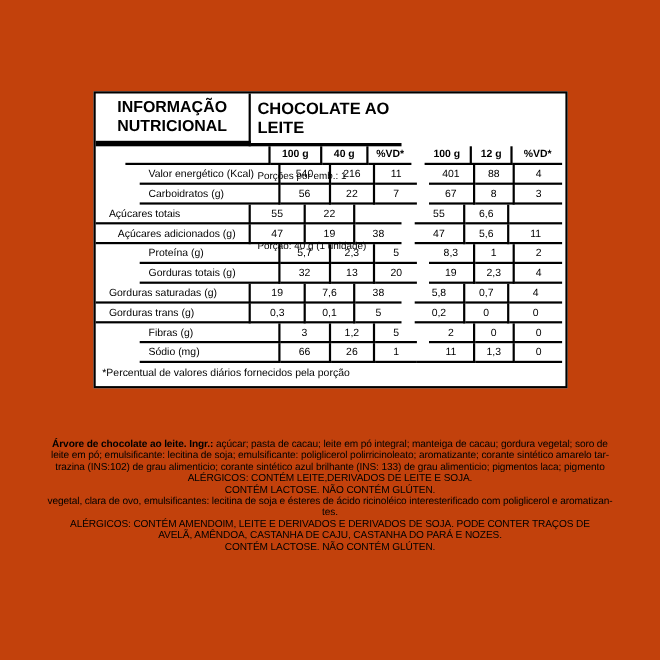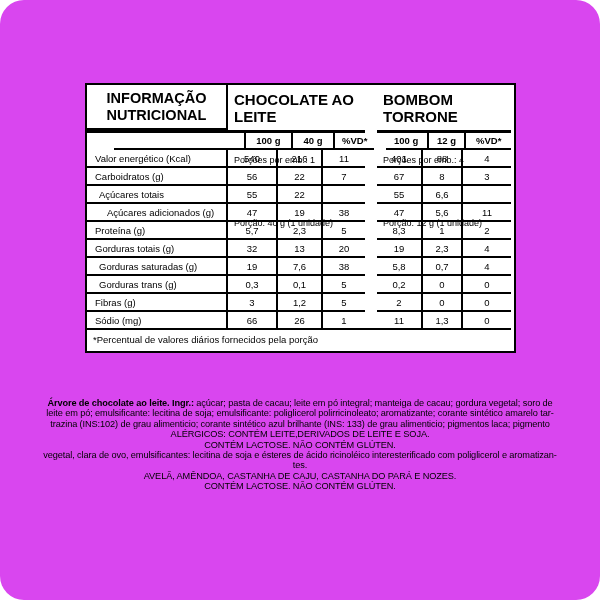--- a/index.html
+++ b/index.html
@@ -1,22 +1,21 @@
 <!DOCTYPE html>
 <html><head>
 <meta charset="utf-8">
 <style>
   * { margin: 0; padding: 0; box-sizing: border-box; }
   html, body { background: #ffffff; }
   .canvas {
     position: relative; width: 600px; height: 600px;
-    background: #d946ef; color: #000;
+    background: #c2410c; color: #000;
     font-family: "Liberation Sans", sans-serif;
     overflow: hidden;
-    border-radius: 24px;
   }
 
   
   .panel {
     position: absolute; left: 85px; top: 83px;
     width: 431px; height: 270px;
     border: 2px solid #000; background: #fff;
   }
   .row { display: flex; }
 
@@ -46,21 +45,21 @@
   }
   .ch { font-weight: bold; }
   .w1 { width: 50px; border-right: 2px solid #000; }
   .w2 { width: 45px; border-right: 2px solid #000; }
   .w3 { width: 42px; }
   .w4 { width: 46px; border-right: 2px solid #000; }
   .w5 { width: 40px; border-right: 2px solid #000; }
   .w6 { width: 48px; }
 
   .trow { display: flex; height: 18px; }
-  .ind0 { padding-left: 8px; }
+  .ind0 { padding-left: 8px; margin-left: 40px; }
   .ind1 { padding-left: 12px; }
   .ind2 { padding-left: 20px; }
   .trow.last .gapcell { border-bottom: 2px solid #000; }
 
   .footnote {
     height: 21px; font-size: 9.5px; padding: 4px 0 0 6px;
   }
 
   
   .ingredients {
@@ -79,25 +78,20 @@
   <div class="panel">
 
     <div class="row head-row">
       <div class="title-cell">INFORMAÇÃO NUTRICIONAL</div>
       <div class="phead p1">
         <div class="pname">CHOCOLATE AO LEITE</div>
         <div class="pinfo">Porções por emb.: 1</div>
         <div class="pinfo">Porção: 40 g (1 unidade)</div>
       </div>
       <div class="gapcell"></div>
-      <div class="phead p2">
-        <div class="pname">BOMBOM TORRONE</div>
-        <div class="pinfo">Porções por emb.: 4</div>
-        <div class="pinfo">Porção: 12 g (1 unidade)</div>
-      </div>
       <div class="rmargin"></div>
     </div>
 
     <div class="row colhead-row">
       <div class="cl"></div>
       <div class="ch w1">100 g</div>
       <div class="ch w2">40 g</div>
       <div class="ch w3">%VD*</div>
       <div class="gapcell"></div>
       <div class="ch w4">100 g</div>
@@ -230,17 +224,18 @@
   </div>
 
   <div class="ingredients">
     <div class="iline"><b>Árvore de chocolate ao leite. Ingr.:</b><span> açúcar; pasta de cacau; leite em pó integral; manteiga de cacau; gordura vegetal; soro de</span></div>
     <div class="iline">leite em pó; emulsificante: lecitina de soja; emulsificante: poliglicerol polirricinoleato; aromatizante; corante sintético amarelo tar-</div>
     <div class="iline">trazina (INS:102) de grau alimenticio; corante sintético azul brilhante (INS: 133) de grau alimenticio; pigmentos laca; pigmento</div>
     <div class="iline">ALÉRGICOS: CONTÉM LEITE,DERIVADOS DE LEITE E SOJA.</div>
     <div class="iline">CONTÉM LACTOSE. NÃO CONTÉM GLÚTEN.</div>
     <div class="iline">vegetal, clara de ovo, emulsificantes: lecitina de soja e ésteres de ácido ricinoléico interesterificado com poliglicerol e aromatizan-</div>
     <div class="iline">tes.</div>
+    <div class="iline">ALÉRGICOS: CONTÉM AMENDOIM, LEITE E DERIVADOS E DERIVADOS DE SOJA. PODE CONTER TRAÇOS DE</div>
     <div class="iline">AVELÃ, AMÊNDOA, CASTANHA DE CAJU, CASTANHA DO PARÁ E NOZES.</div>
     <div class="iline">CONTÉM LACTOSE. NÃO CONTÉM GLÚTEN.</div>
   </div>
 
 </div>
 
 </body></html>

